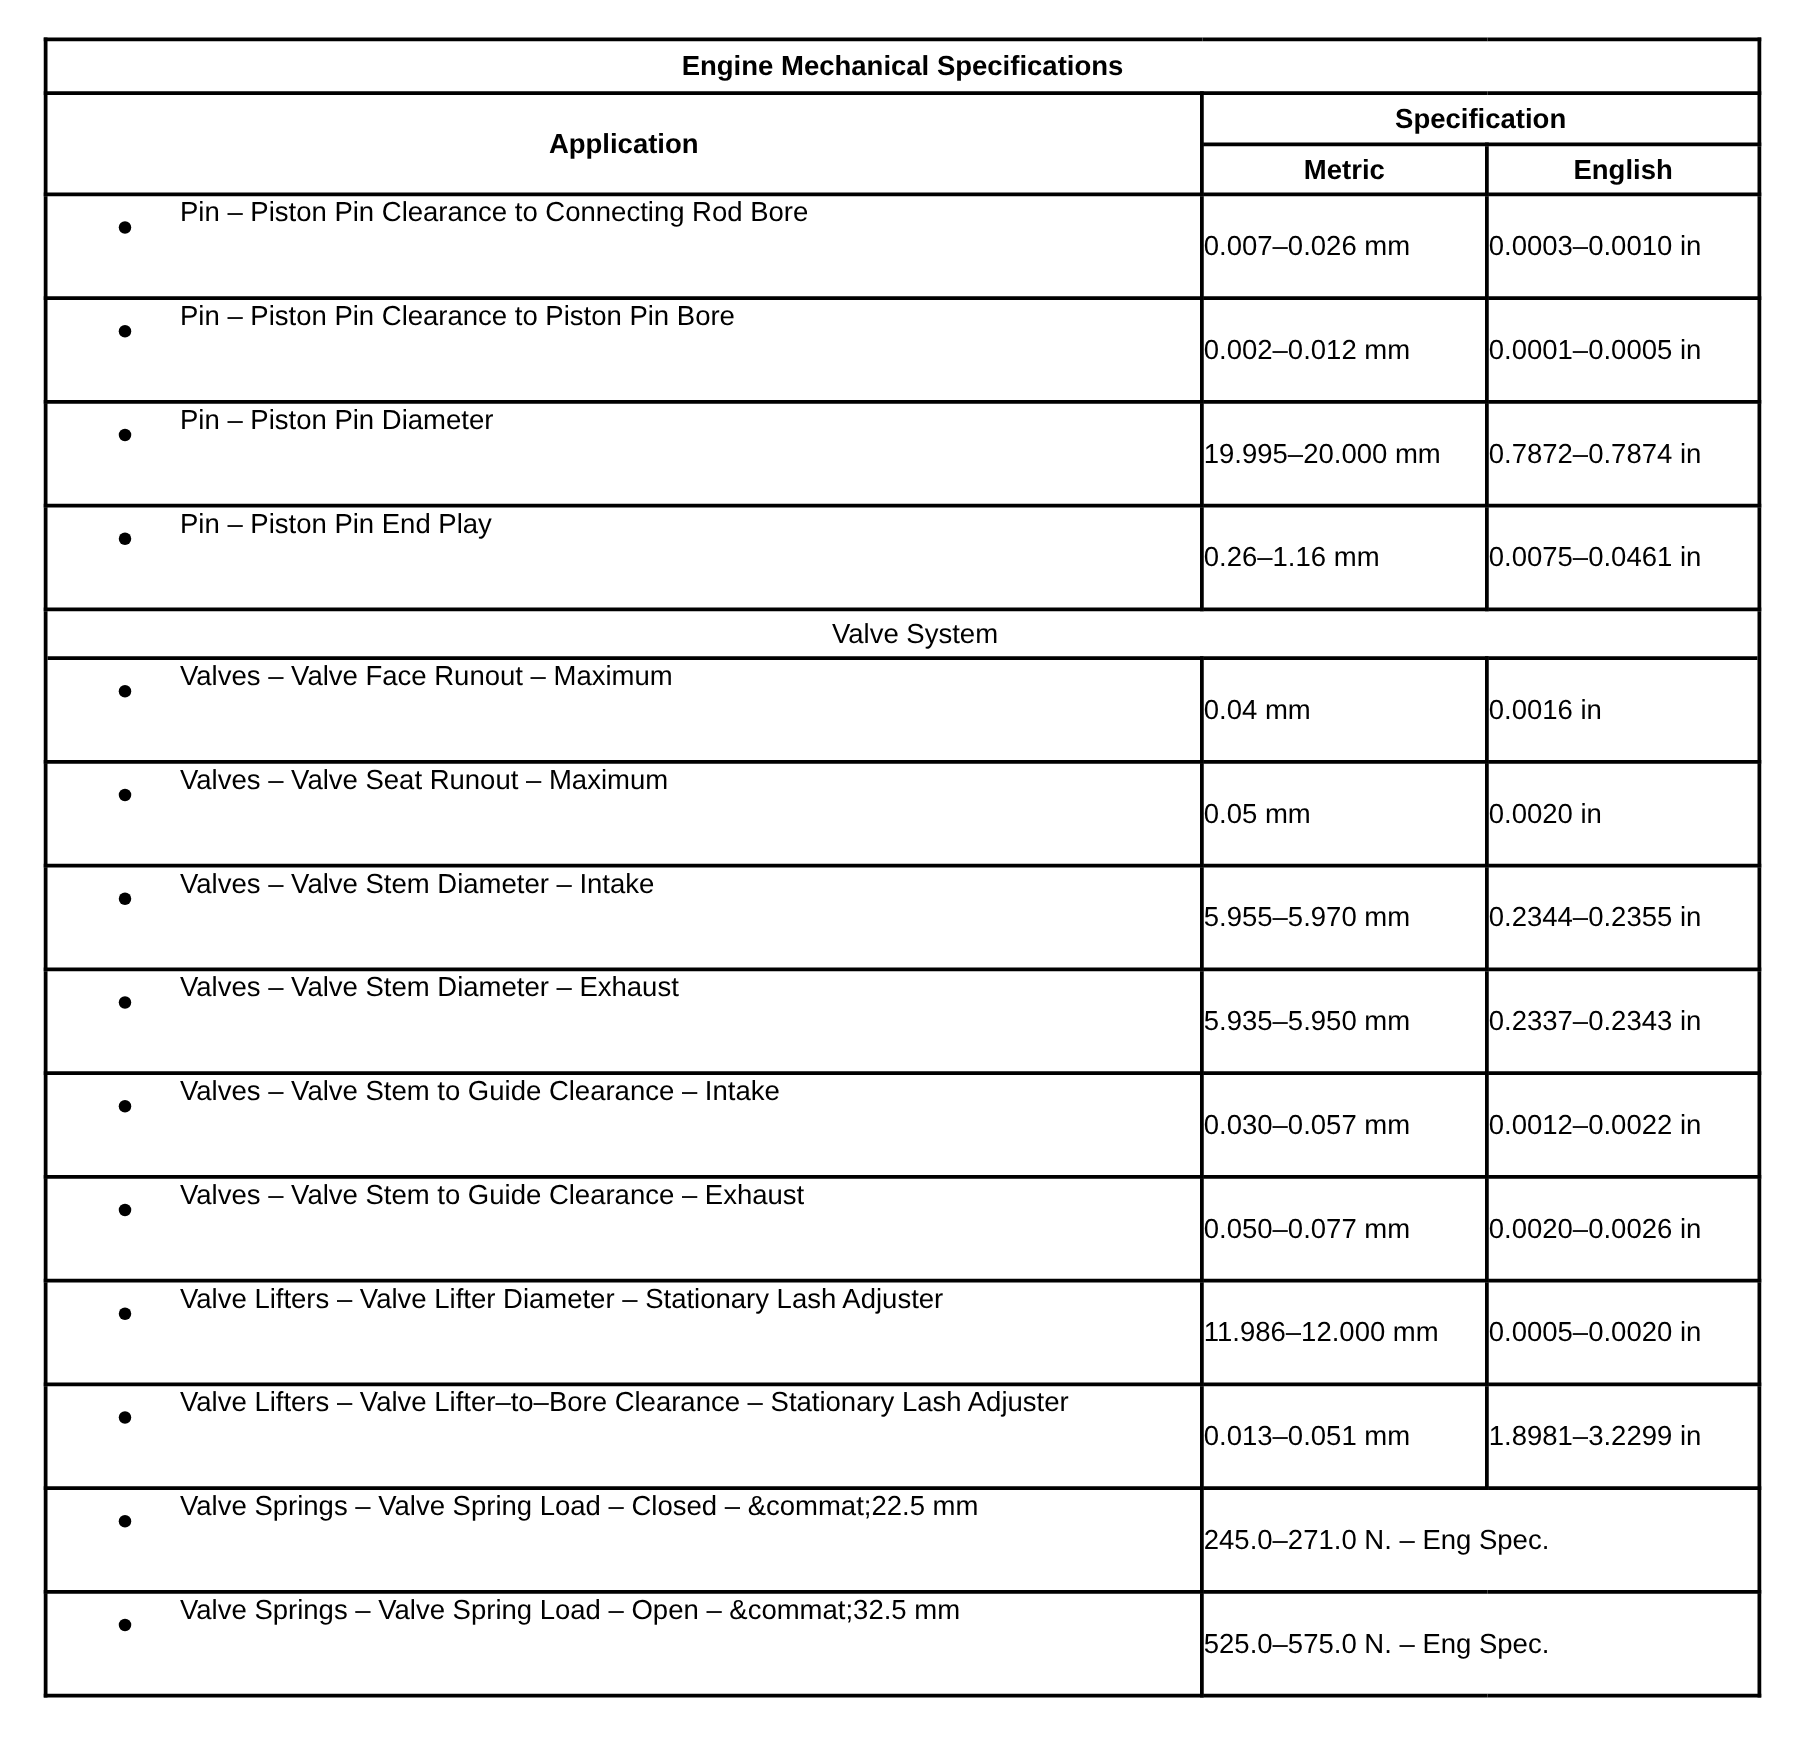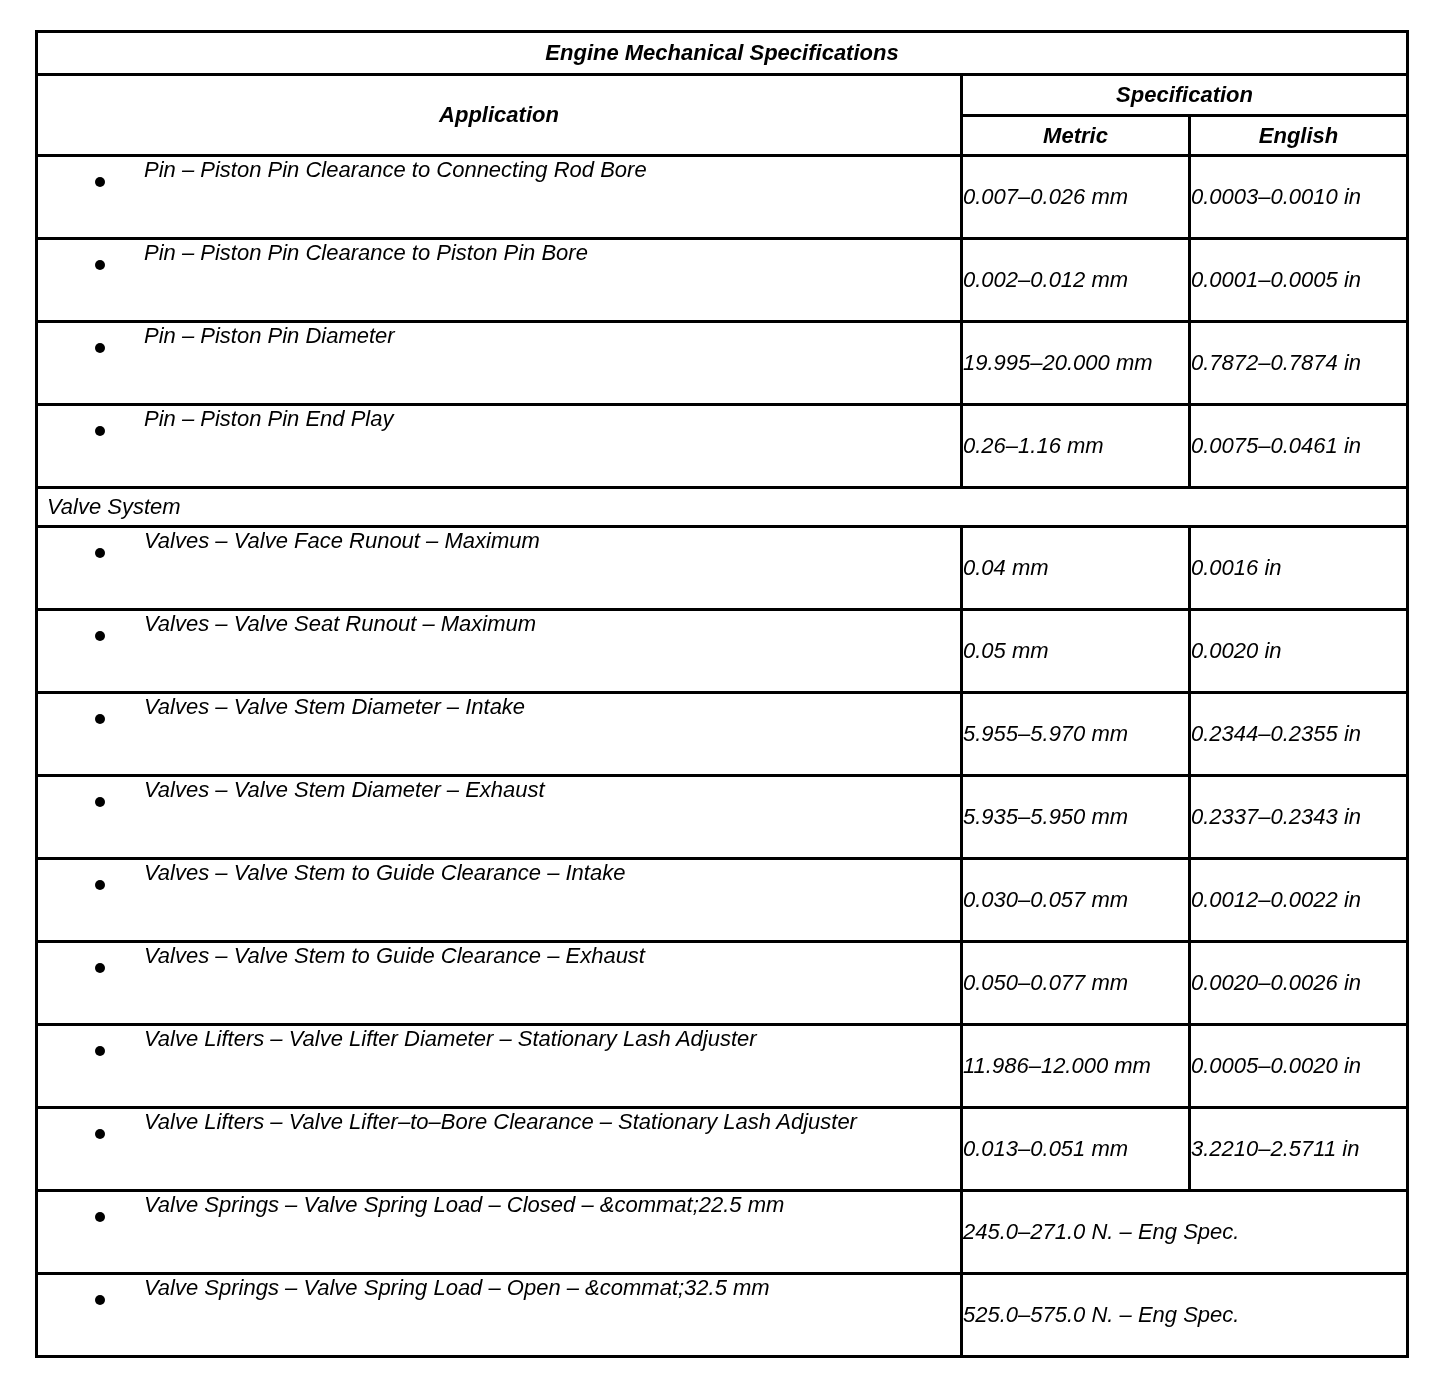--- a/index.html
+++ b/index.html
@@ -10,21 +10,20 @@
     table.spec {
       position: absolute; left: 35px; top: 30px;
       width: 1371px;
       border-collapse: collapse;
       table-layout: fixed;
       font-size: 22px;
     }
     table.spec td, table.spec th {
       border: 3px solid #000;
       padding: 0;
-      font-style: italic;
     }
     col.c-app { width: 925px; }
     col.c-metric { width: 228px; }
     col.c-eng { width: 218px; }
     th { font-weight: bold; text-align: center; }
     .title-cell { height: 40px; font-size: 22px; }
     .app-head { height: 78px; margin-top: 24px; }
     .spec-head { height: 38px; margin-top: 20px; }
     .unit-head { height: 37px; }
     tr.data td { height: 80px; vertical-align: top; }
@@ -34,21 +33,21 @@
       position: absolute; left: 57px; top: 20px;
       width: 10px; height: 10px; border-radius: 50%; background: #000;
     }
     .app-text {
       position: absolute; left: 106px; top: 0;
       white-space: nowrap;
     }
     tr.section td {
       height: 36px; border-left: 3px solid #000; border-right: 3px solid #000;
       border-top: 3px solid #000; border-bottom: 2px solid #000;
-      text-align: left; padding-left: 9px; vertical-align: middle; margin-left: 35px;
+      text-align: center; padding-left: 20px; vertical-align: middle; margin-left: 35px;
     }
   </style>
 </head>
 <body>
 
 <table class="spec">
   <colgroup>
     <col class="c-app">
       <col class="c-metric">
       <col class="c-eng">
@@ -158,21 +157,21 @@
         </td>
     <td class="val">11.986–12.000 mm</td>
     <td class="val">0.0005–0.0020 in</td>
   </tr>
   <tr class="data">
     <td class="app">
           <span class="bullet"></span>
           <span class="app-text">Valve Lifters – Valve Lifter–to–Bore Clearance – Stationary Lash Adjuster</span>
         </td>
     <td class="val">0.013–0.051 mm</td>
-    <td class="val">3.2210–2.5711 in</td>
+    <td class="val">1.8981–3.2299 in</td>
   </tr>
 
   <tr class="data">
     <td class="app">
           <span class="bullet"></span>
           <span class="app-text">Valve Springs – Valve Spring Load – Closed – &amp;commat;22.5 mm</span>
         </td>
     <td class="val" colspan="2">245.0–271.0 N. – Eng Spec.</td>
   </tr>
   <tr class="data">

